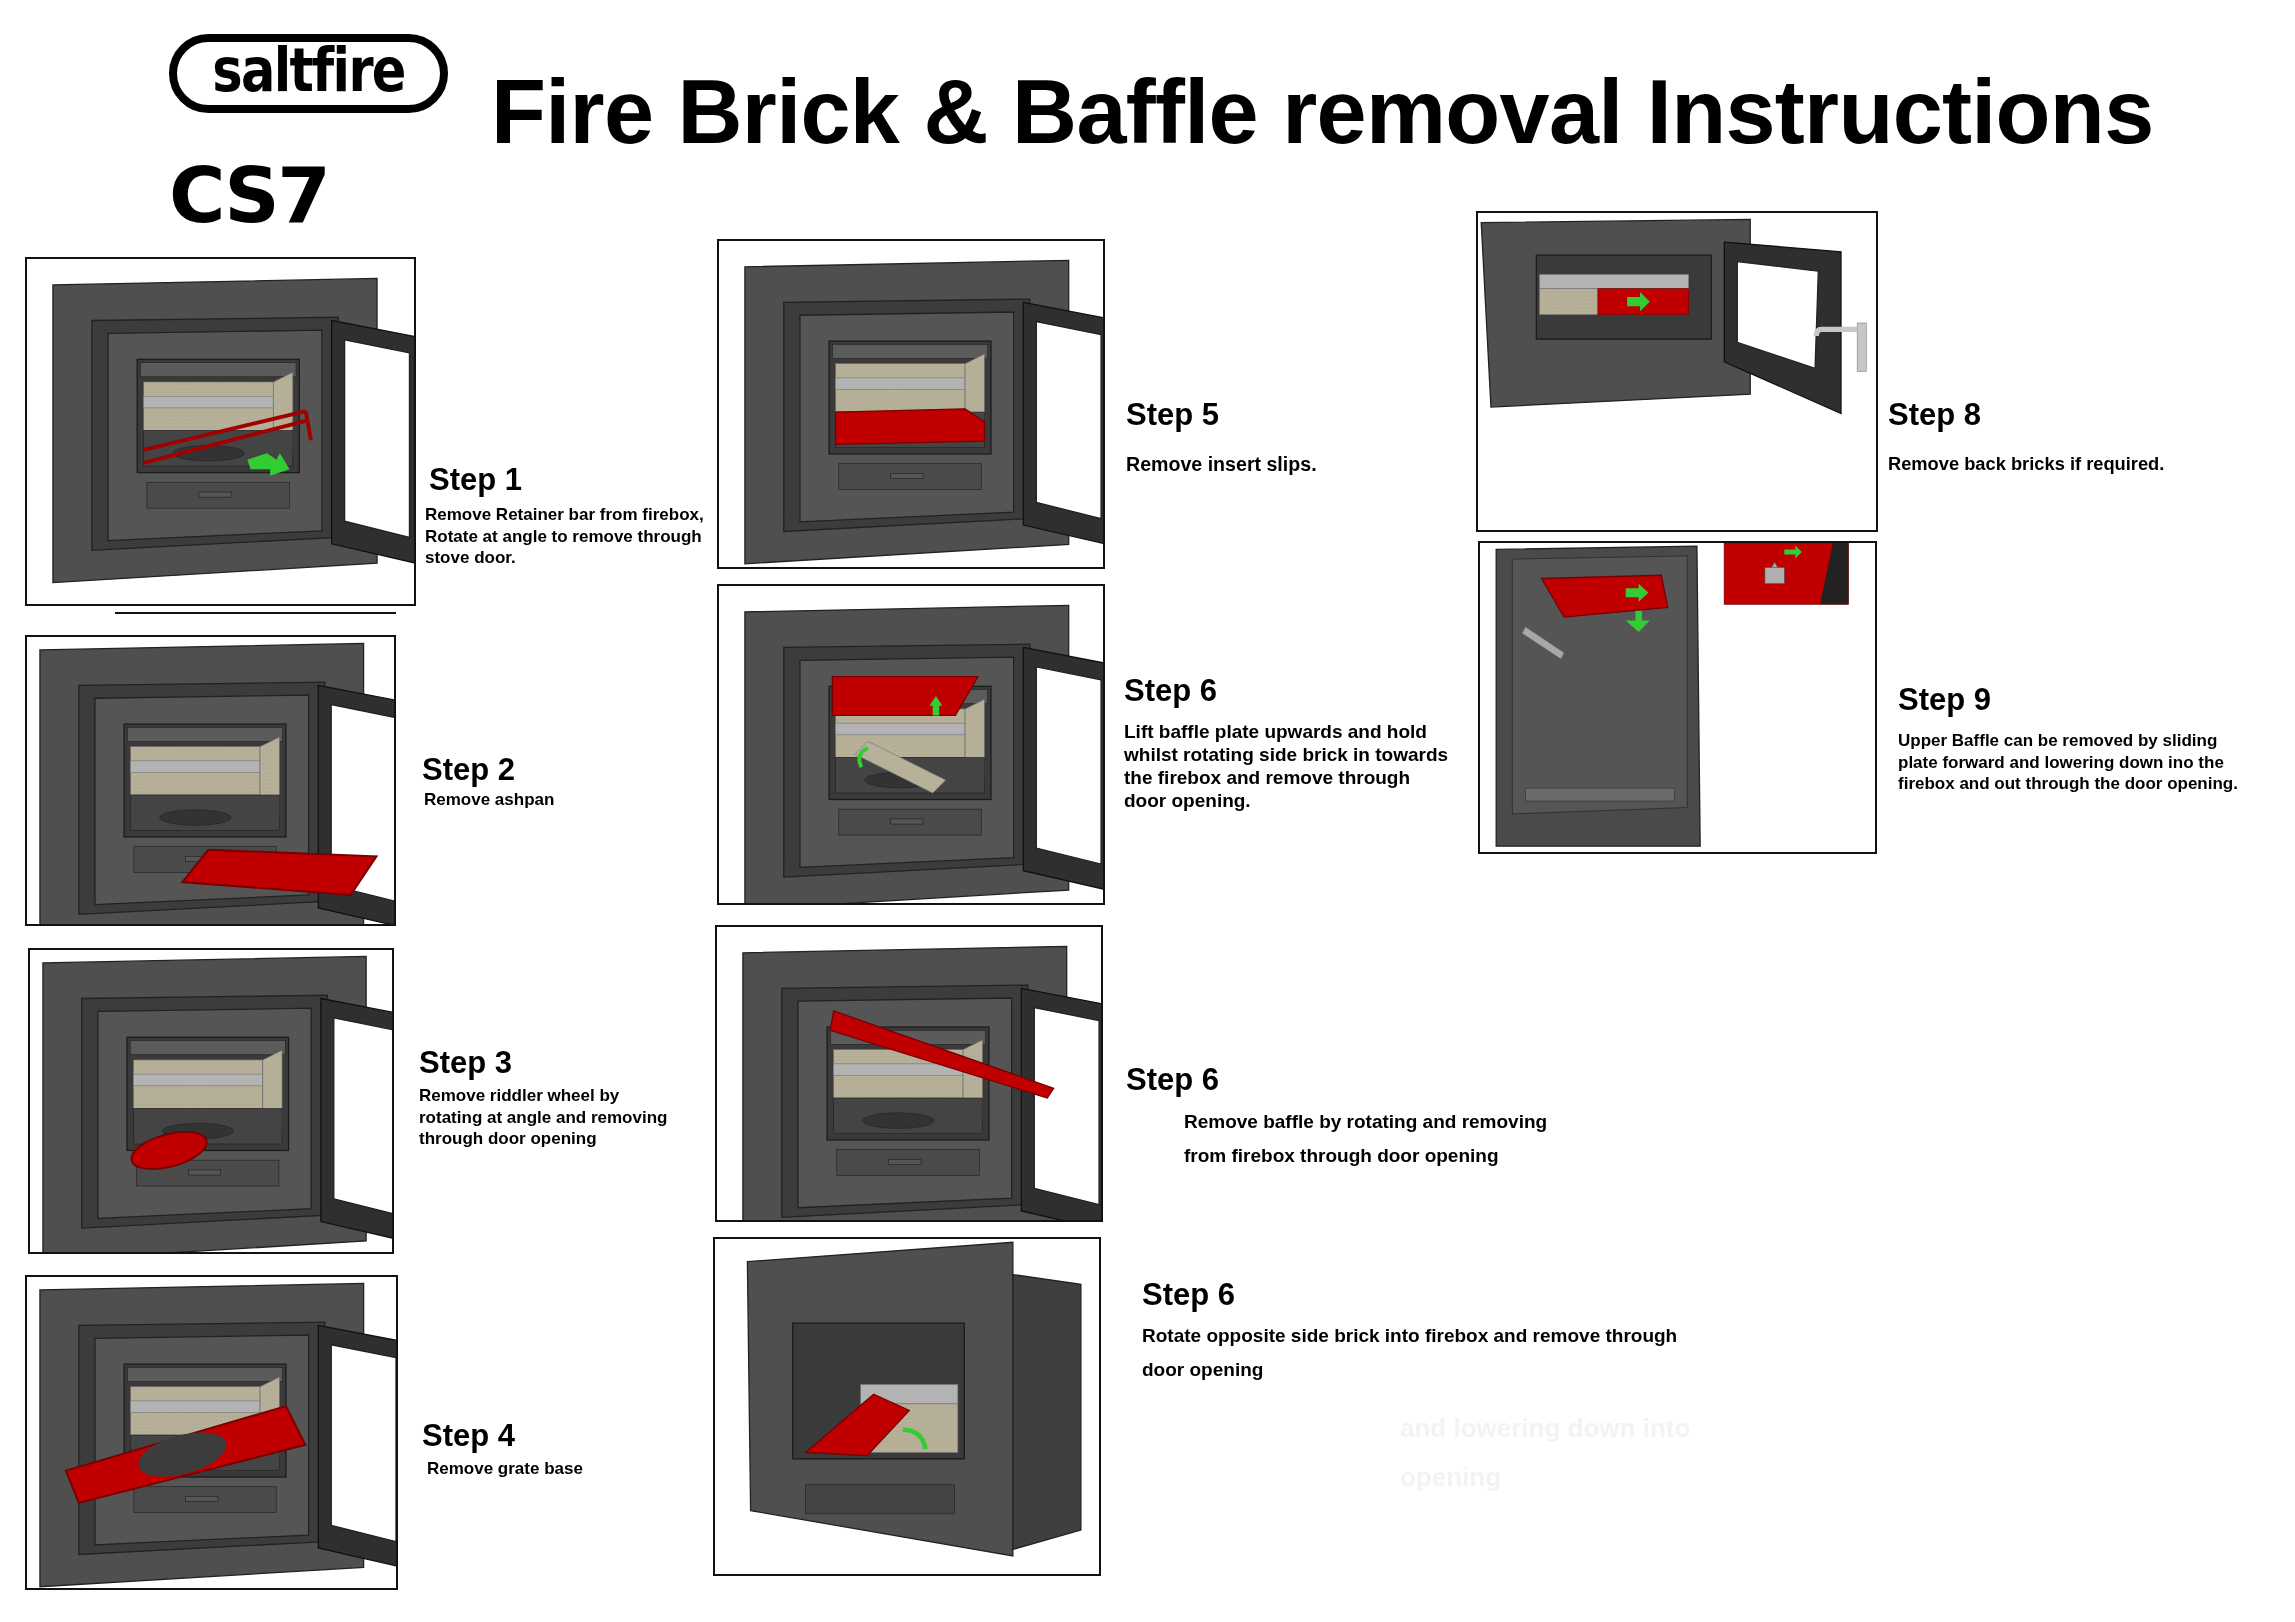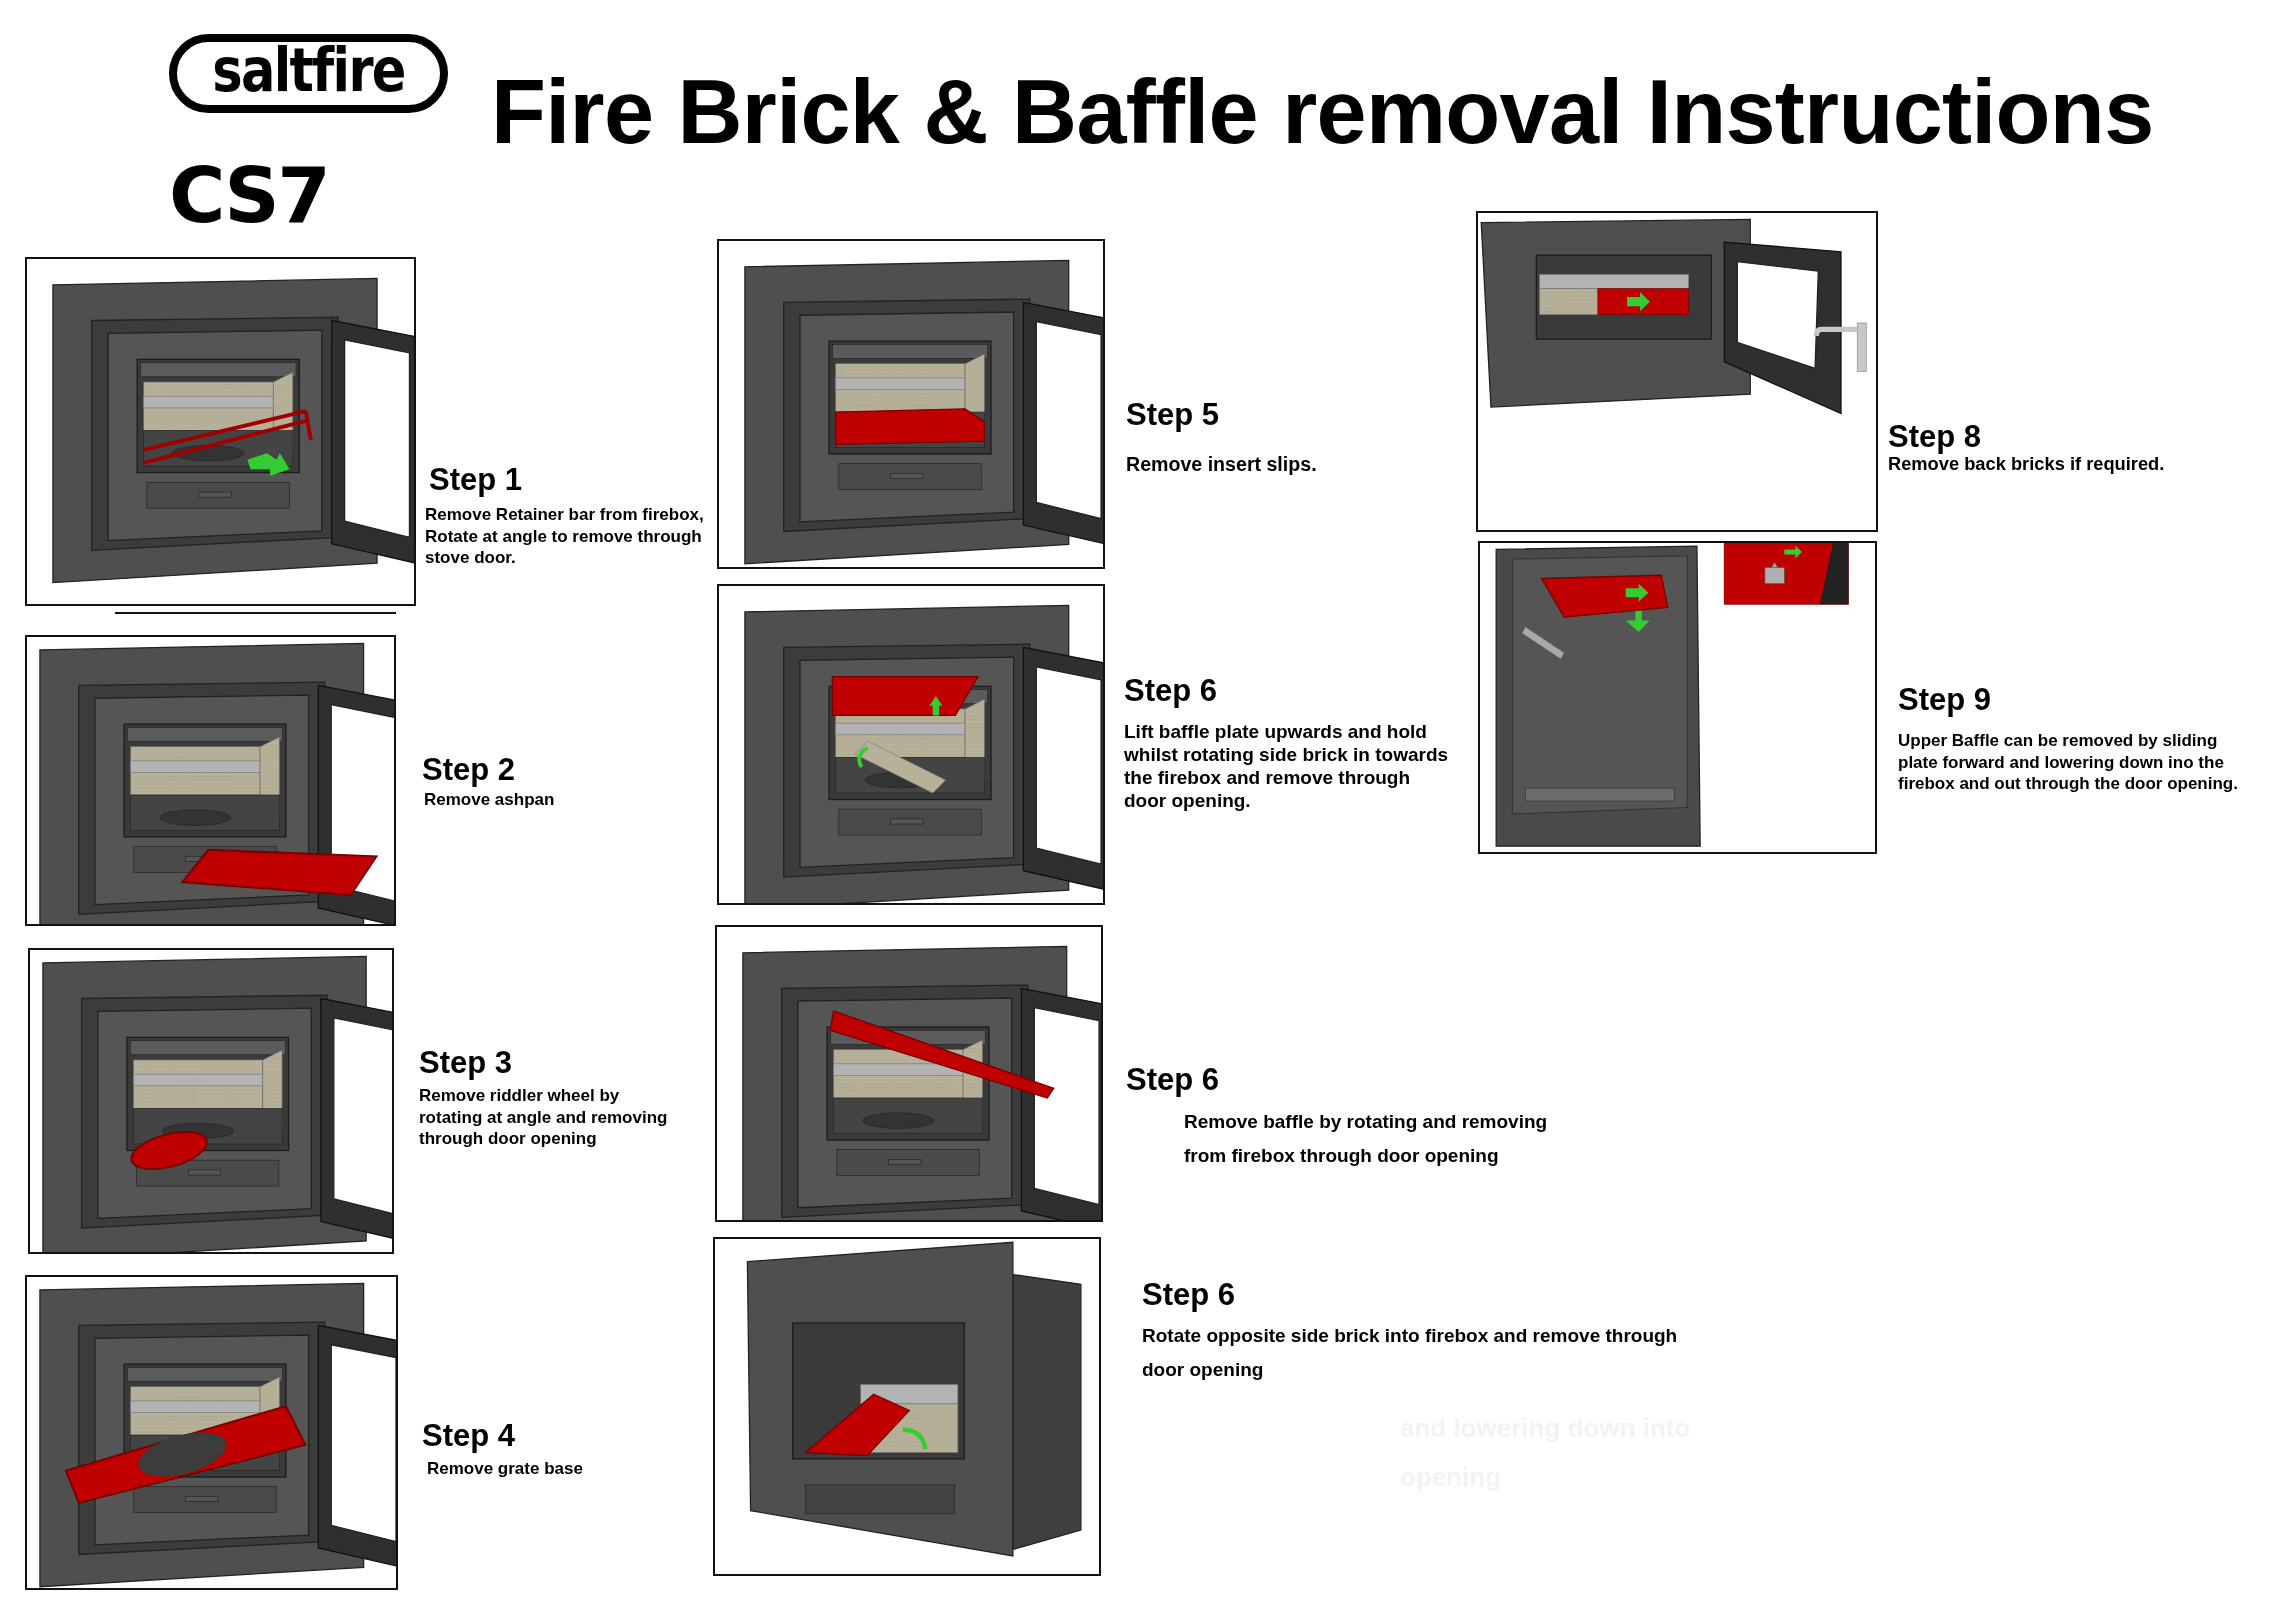--- a/index.html
+++ b/index.html
@@ -163,21 +163,21 @@
     <rect x="95" y="95" width="230" height="22" fill="#b3b3b3" stroke="#777"></rect>
     <rect x="95" y="117" width="90" height="40" fill="url(#brick)" stroke="#777"></rect>
     <rect x="185" y="117" width="140" height="40" fill="#c00000" stroke="#700"></rect>
     <polygon points="230,130 250,130 250,122 265,137 250,152 250,144 230,144" fill="#33cc33"></polygon>
     <polygon points="380,45 560,60 560,310 380,230" fill="#2f2f2f" stroke="#111" stroke-width="2"></polygon>
     <polygon points="400,75 525,90 520,240 400,200" fill="#fff" stroke="#222" stroke-width="2"></polygon>
     <rect x="585" y="170" width="14" height="75" fill="#c7c7c7" stroke="#888"></rect>
     <path d="M585,180 h-55 q-8,0 -8,10" stroke="#c7c7c7" stroke-width="8" fill="none"></path>
   </svg>
 </div>
-<div class="step-h" style="left:1888px;top:418px;text-align:right;">Step 8</div>
+<div class="step-h" style="left:1888px;top:396px;text-align:right;">Step 8</div>
 <div class="step-t" style="left:1888px;top:453px;width:366px;font-size:18.3px;">Remove back bricks if required.</div>
 
 <div class="frame" style="left:1478px;top:541px;width:399px;height:313px;">
   <svg viewBox="0 0 610 479" preserveAspectRatio="none">
     <polygon points="25,10 335,5 340,470 25,470" fill="#4a4a4a" stroke="#222" stroke-width="2"></polygon>
     <polygon points="50,25 320,20 320,410 50,420" fill="#555" stroke="#222"></polygon>
     <polygon points="95,55 280,50 290,100 130,115" fill="#c00000" stroke="#700" stroke-width="2"></polygon>
     <polygon points="225,70 245,70 245,63 260,77 245,91 245,84 225,84" fill="#33cc33"></polygon>
     <polygon points="225,120 240,120 240,105 250,105 250,120 262,120 245,138" fill="#33cc33"></polygon>
     <polygon points="70,130 130,170 125,180 65,140" fill="#a8a8a8" stroke="#666"></polygon>

